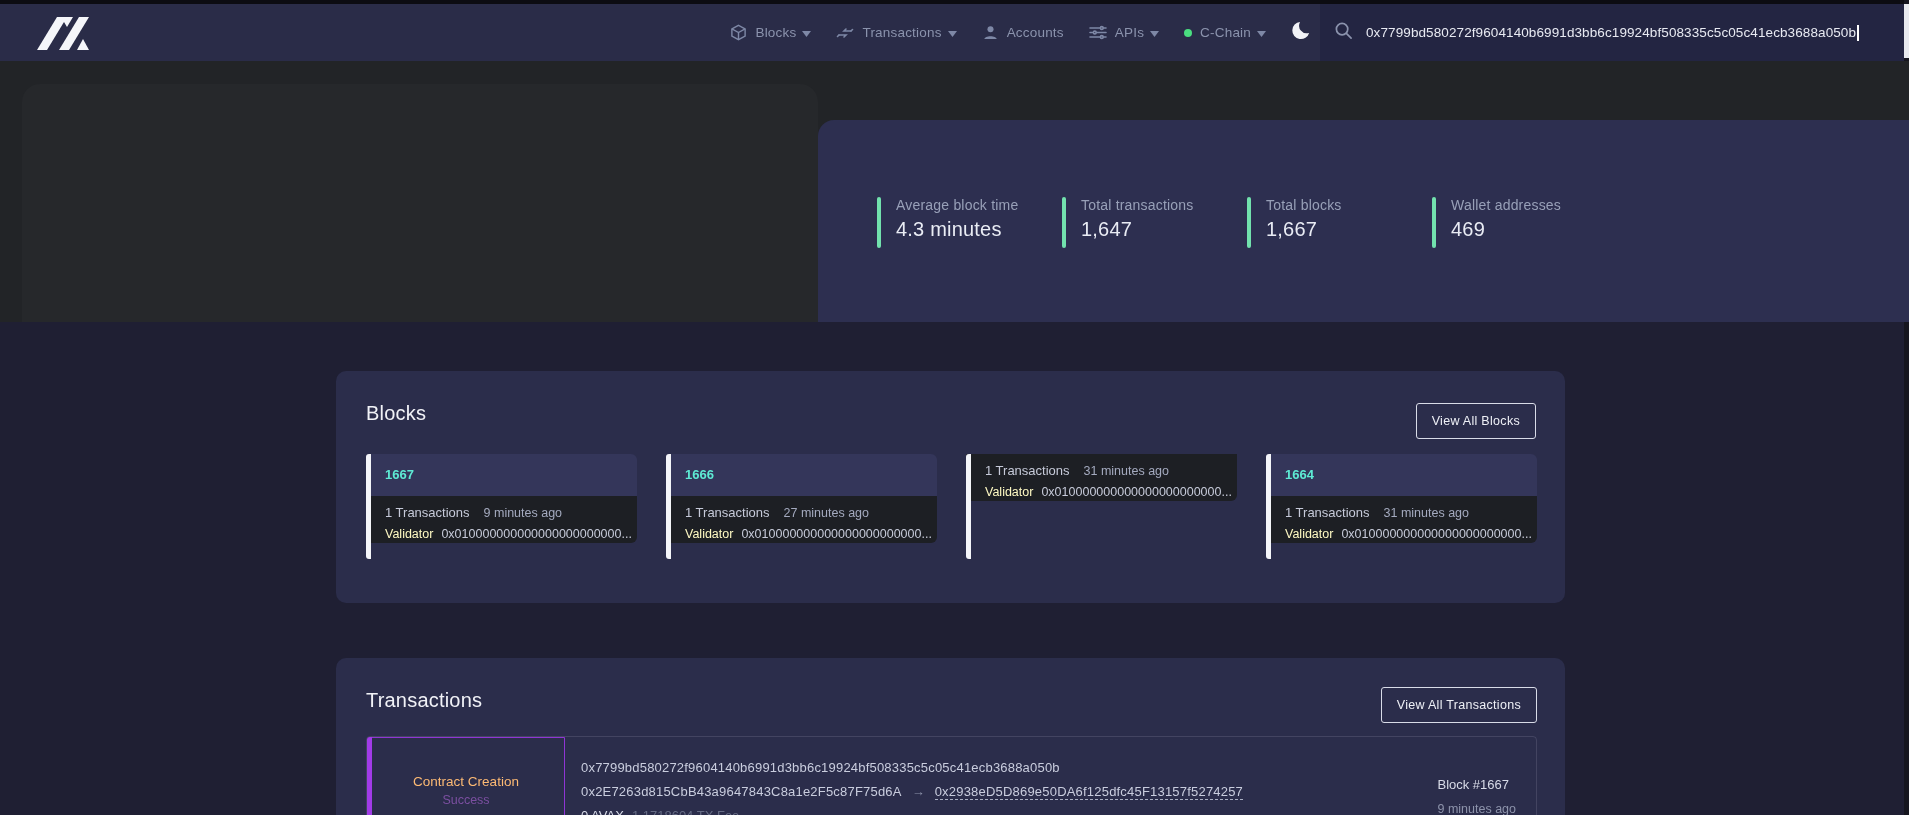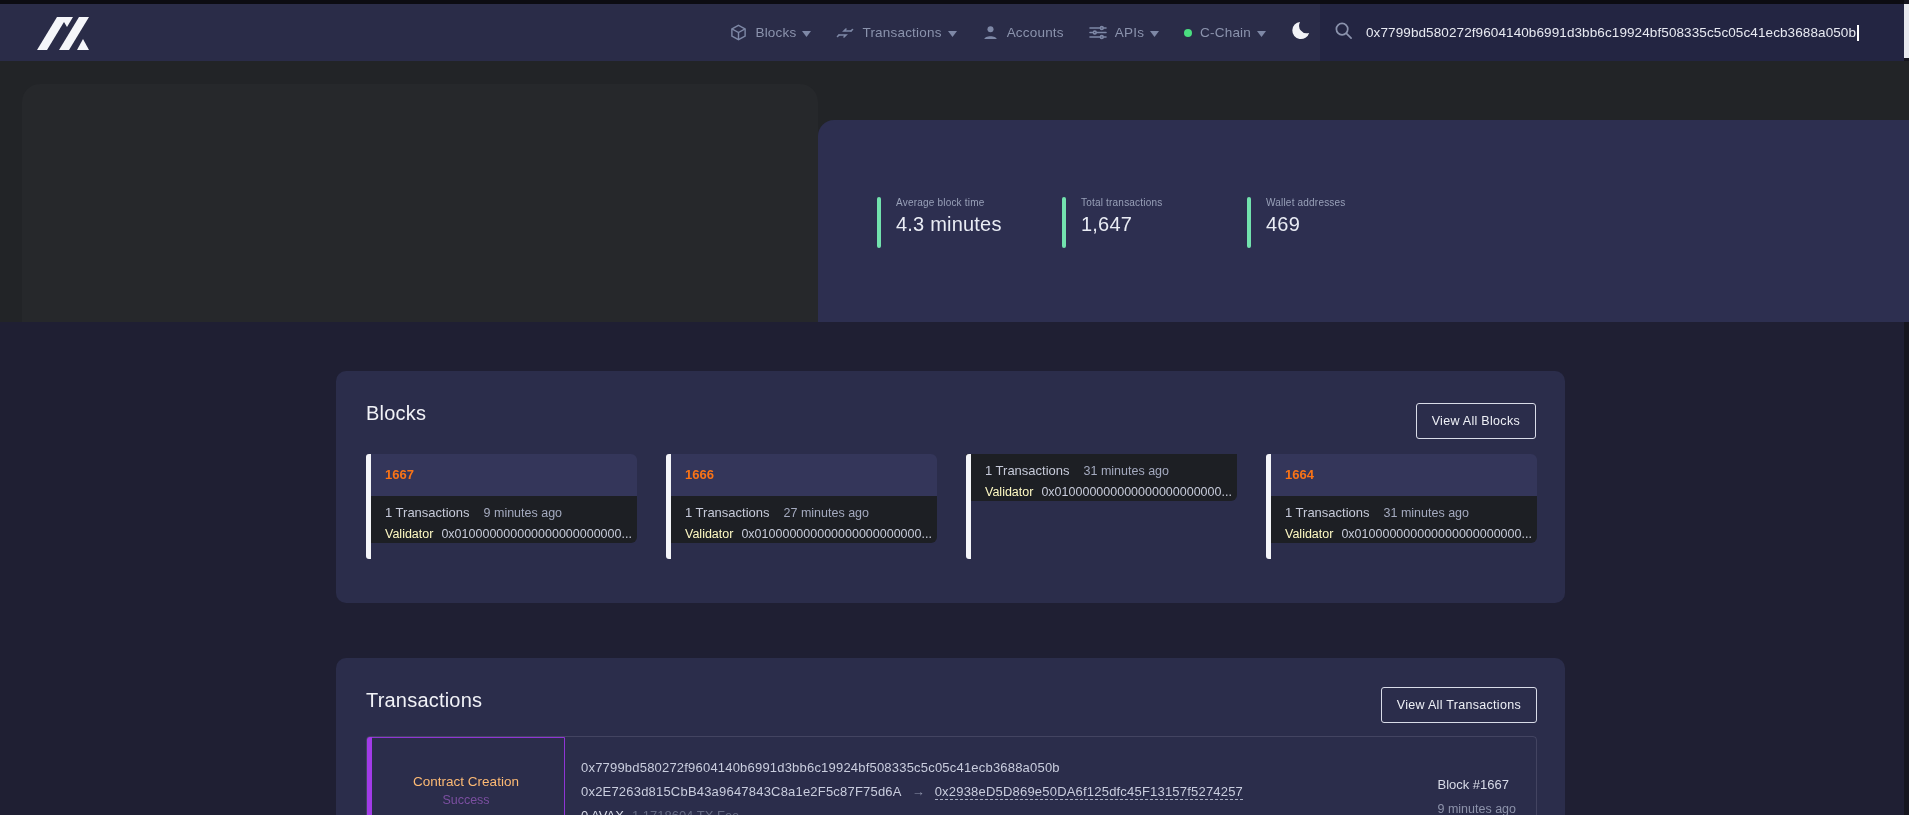--- a/index.html
+++ b/index.html
@@ -37,38 +37,38 @@
   .scrollbar { position:absolute; right:0; top:0; width:5px; height:815px; background:#16161f; }
   .scroll-thumb { position:absolute; top:4px; left:0; width:5px; height:54px; background:#e7e9ee; }
 
   
   .hero { position:absolute; left:0; top:61px; width:1909px; height:261px; background:#222427; }
   .hero-card { position:absolute; left:22px; top:23px; width:796px; height:238px; background:#26282b; border-radius:18px 18px 0 0; }
   .stats-panel { position:absolute; left:818px; top:59px; width:1091px; height:202px; background:#2d2f50; border-radius:16px 0 0 0; }
   .stats-row { position:absolute; left:59px; top:77px; display:flex; }
   .stat { width:185px; display:flex; }
   .stat-bar { width:4px; height:51px; border-radius:2px; background:var(--accent-green,#72e2ae); margin-right:15px; flex:none; }
-  .stat-label { color:#98a0b8; font-size:10px; letter-spacing:.2px; }
+  .stat-label { color:#98a0b8; font-size:14px; letter-spacing:.2px; }
   .stat-value { color:#e9ecf4; font-size:20px; font-weight:300; margin-top:5px; letter-spacing:.2px; }
 
   
   .panel { position:absolute; left:336px; width:1229px; background:#2b2d4b; border-radius:10px; }
   .panel-title { position:absolute; left:30px; top:31px; color:#f1f2f7; font-size:20px; letter-spacing:.2px; }
   .view-all-btn {
     position:absolute; background:transparent; color:#eef0f6;
     border:1px solid #d9dce8; border-radius:3px; font-size:12.5px; letter-spacing:.3px;
     font-family:"Liberation Sans", sans-serif; padding:10px 15px; cursor:pointer; white-space:nowrap;
   }
   
   .blocks-panel { top:371px; height:232px; }
   .blocks-panel .view-all-btn { right:29px; top:32px; }
   .cards-row { position:absolute; left:30px; top:83px; display:flex; gap:29px; }
   .block-card { position:relative; width:271px; height:105px; }
   .card-accent { position:absolute; left:0; top:0; width:5px; height:105px; background:#f4f5f9; border-radius:3px 0 0 3px; z-index:2; }
-  .card-header { height:42px; background:#34365a; border-radius:6px 6px 0 0; line-height:42px; padding-left:19px; color:#f97316; font-size:13px; font-weight:bold; cursor:pointer; }
+  .card-header { height:42px; background:#34365a; border-radius:6px 6px 0 0; line-height:42px; padding-left:19px; color:#5eead4; font-size:13px; font-weight:bold; cursor:pointer; }
   .card-body { height:47px; background:#1d1f24; border-radius:0 0 6px 6px; padding:9px 0 0 19px; font-size:12.5px; }
   .card-line1 { color:#c6cad9; font-size:13px; }
   .card-age { color:#a4aabf; font-size:12.5px; margin-left:14px; }
   .card-line2 { margin-top:7px; white-space:nowrap; }
   .validator-label { color:#fef9c3; }
   .validator-hash { color:#c6cad9; margin-left:8px; }
 
   
   .tx-panel { top:658px; height:200px; border-radius:10px 10px 0 0; }
   .tx-panel .view-all-btn { right:28px; top:29px; }
@@ -225,20 +225,27 @@
         </div>
 
         <div class="stat">
           <div class="stat-bar"></div>
           <div>
             <div class="stat-label">Total transactions</div>
             <div class="stat-value">1,647</div>
           </div>
         </div>
 
+        <div class="stat">
+          <div class="stat-bar"></div>
+          <div>
+            <div class="stat-label">Total blocks</div>
+            <div class="stat-value">1,667</div>
+          </div>
+        </div>
 
         <div class="stat">
           <div class="stat-bar"></div>
           <div>
             <div class="stat-label">Wallet addresses</div>
             <div class="stat-value">469</div>
           </div>
         </div>
       </div>
   </div>

